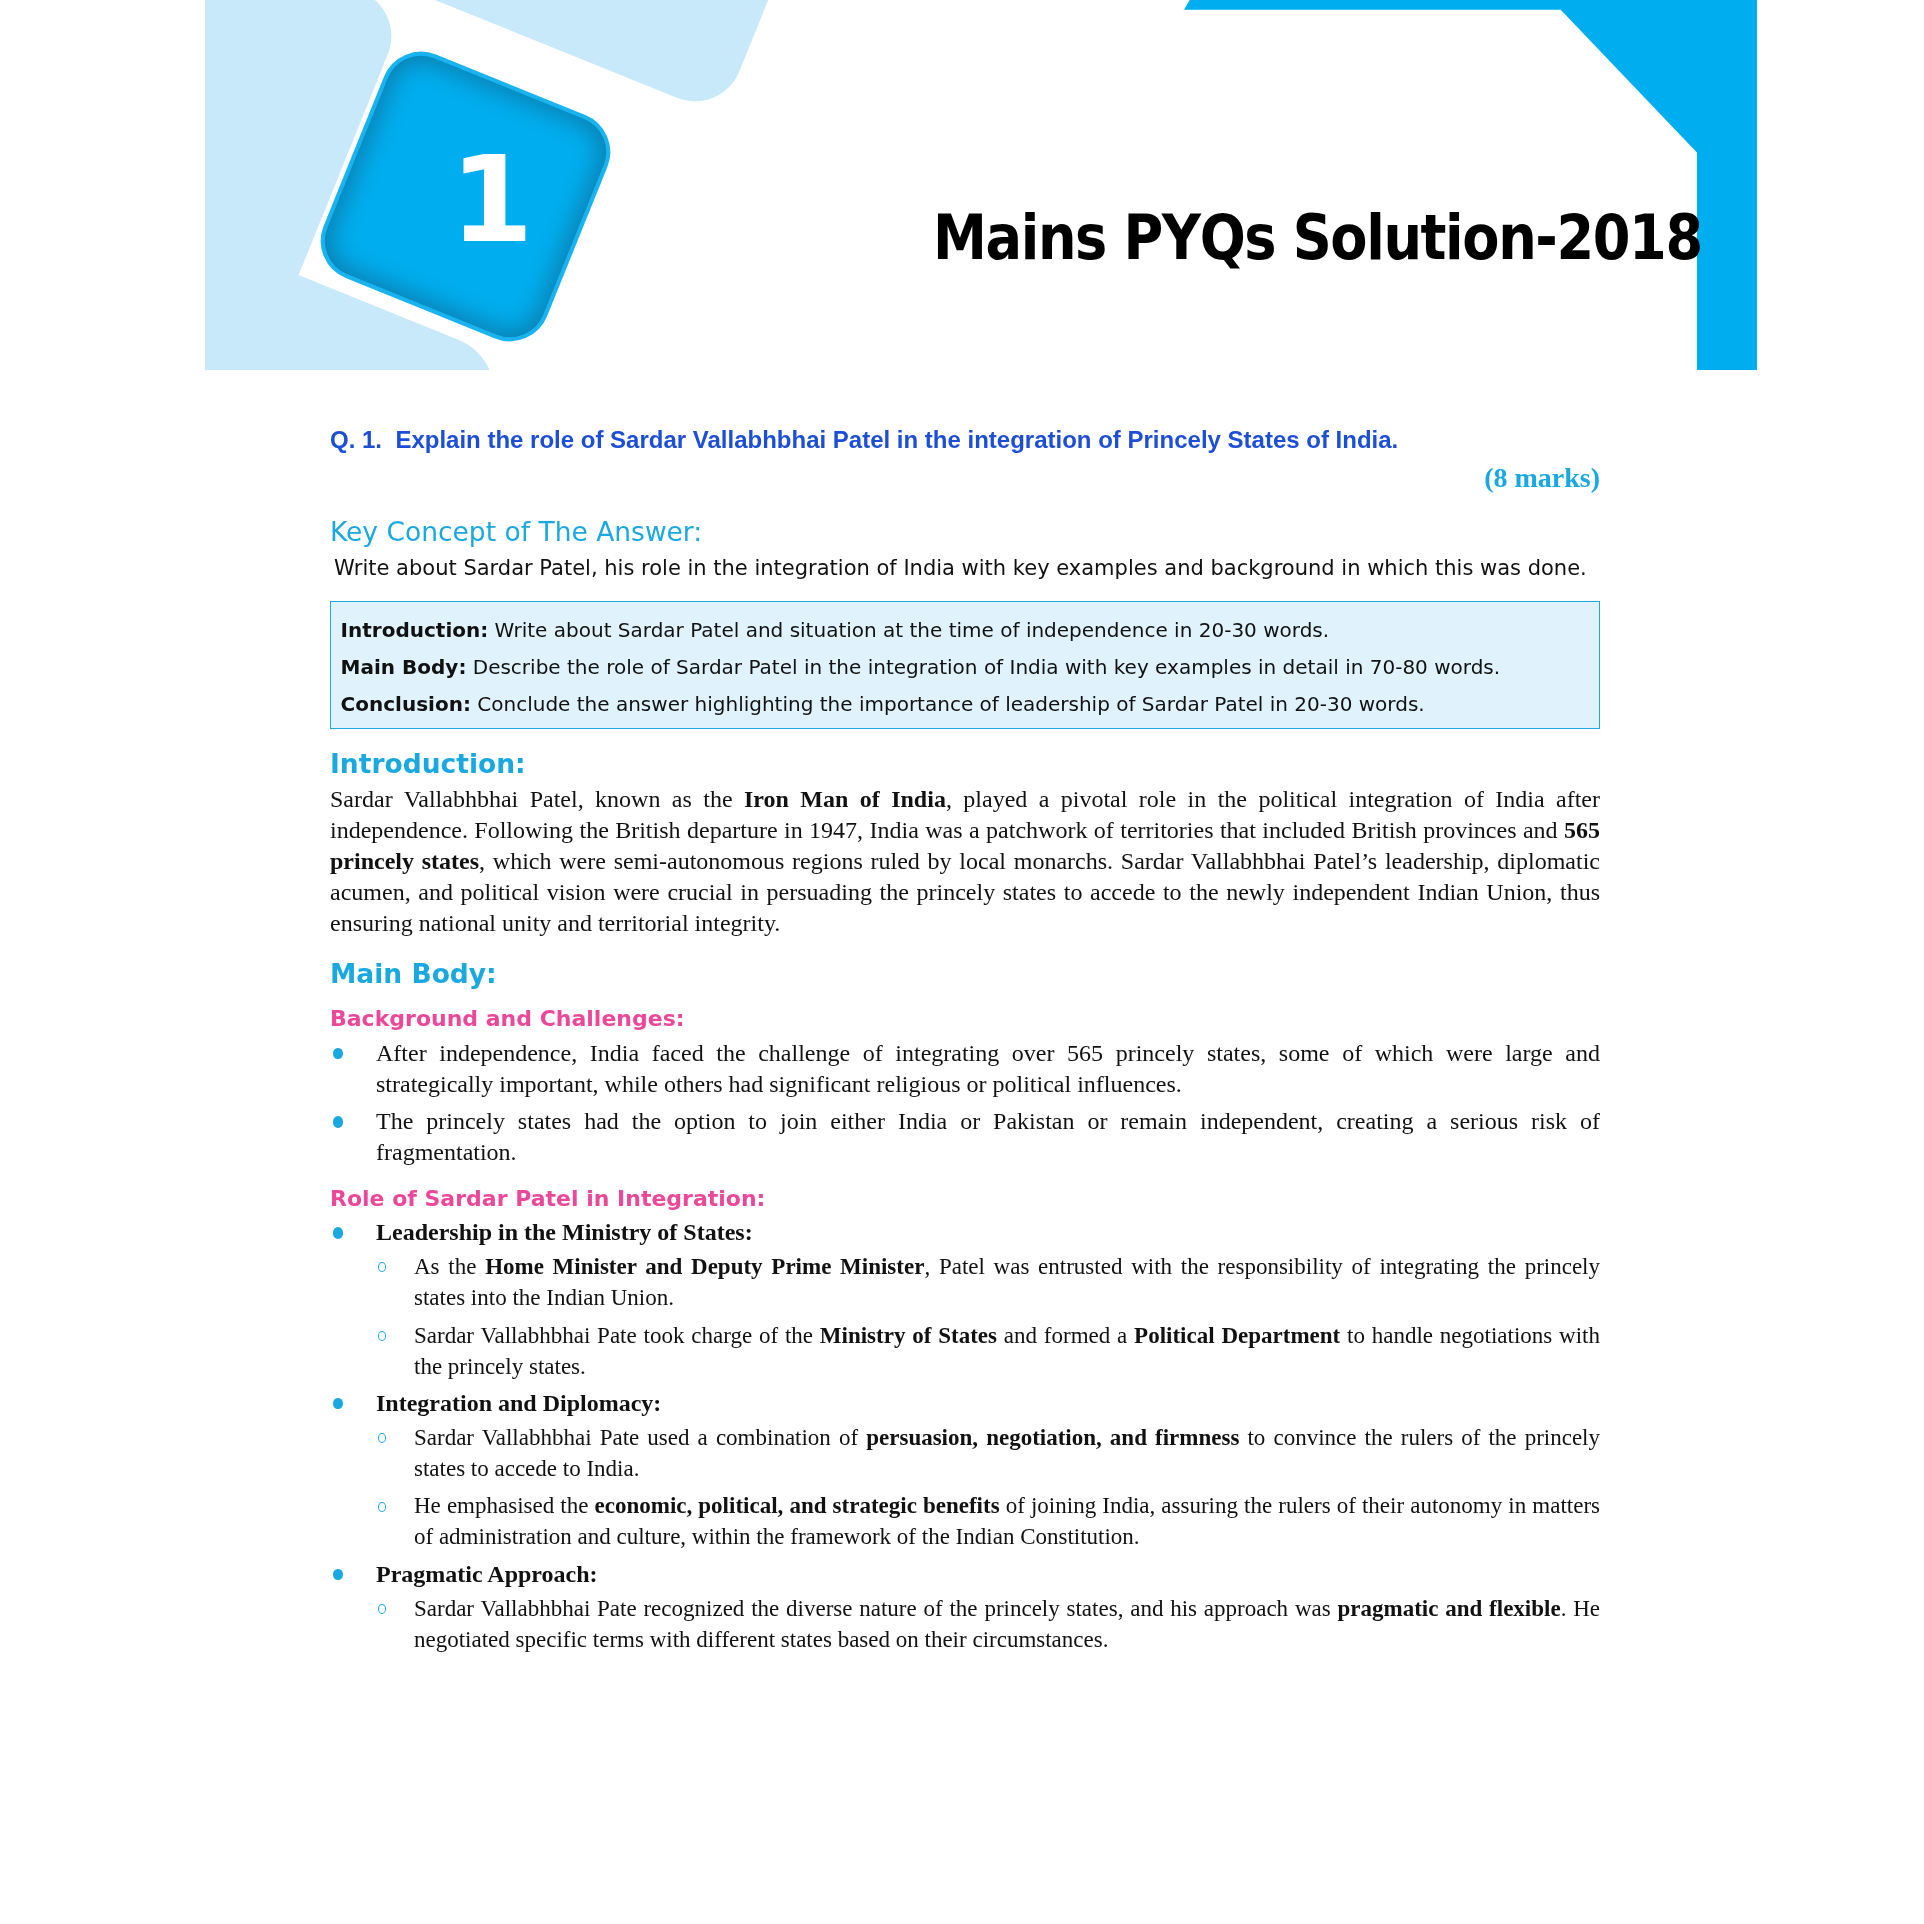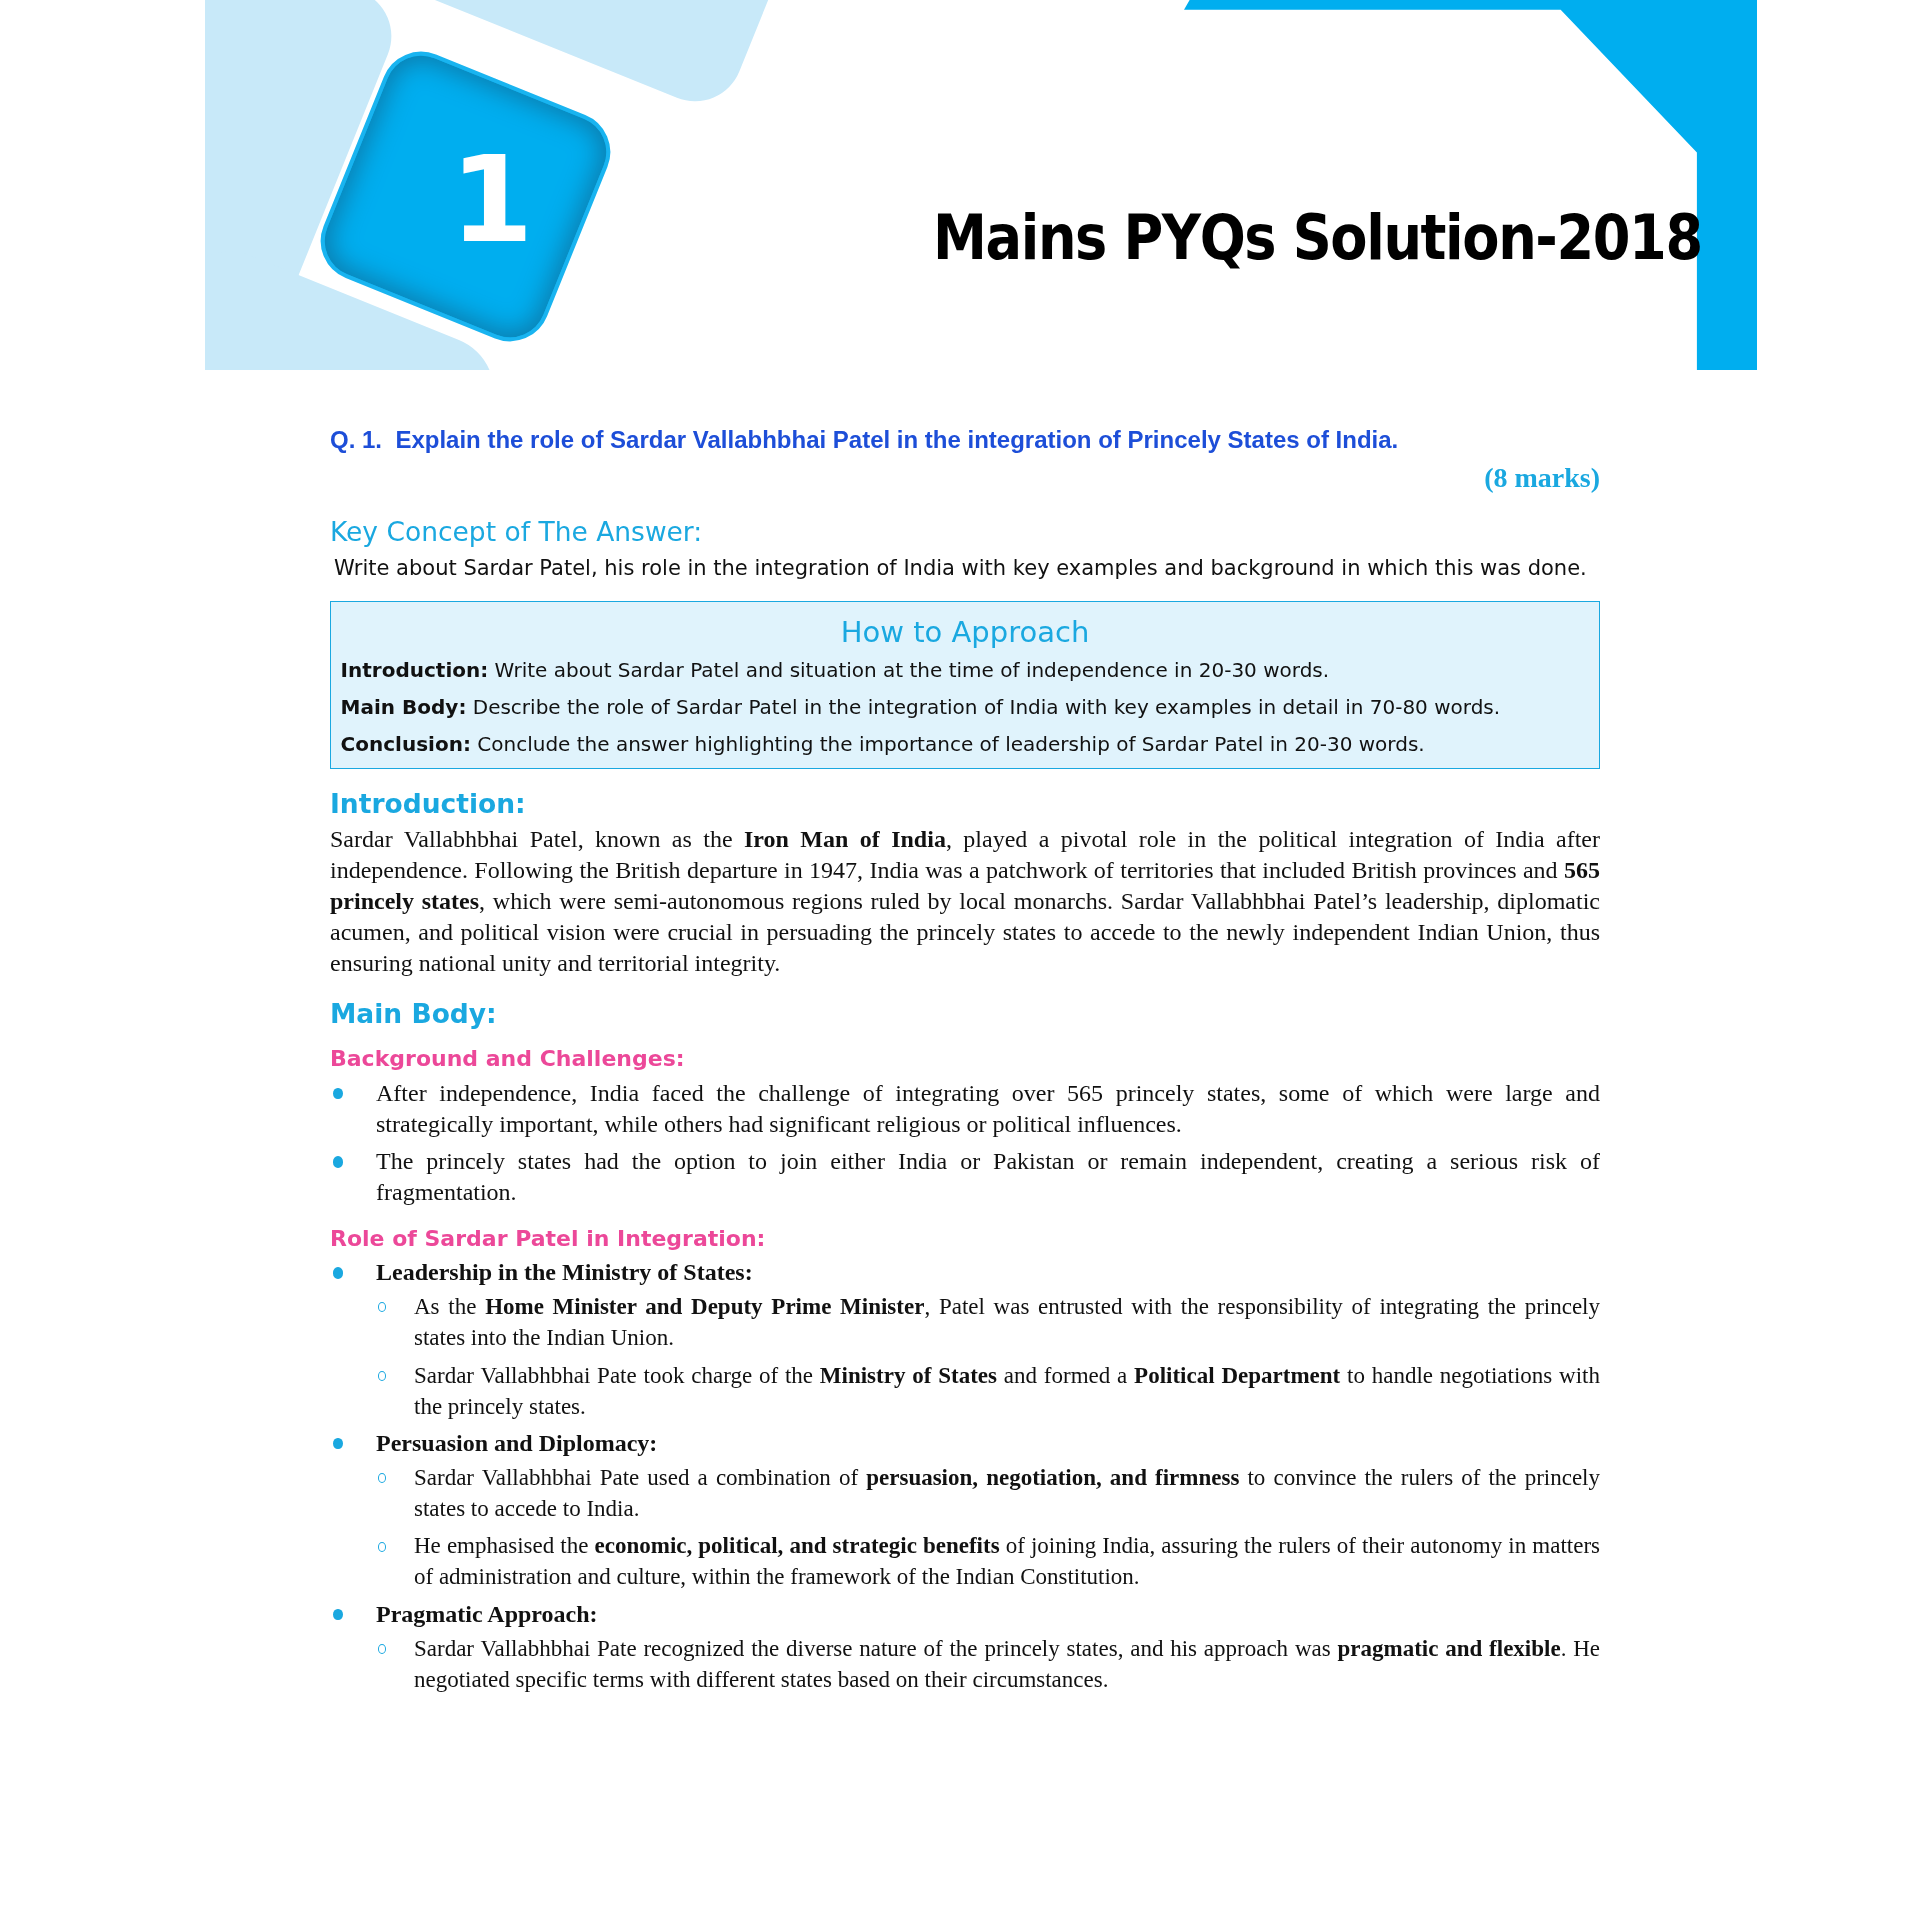--- a/index.html
+++ b/index.html
@@ -53,21 +53,20 @@
   <div class="question">
     <span>Q. 1.</span>&nbsp;
     <span>Explain the role of Sardar Vallabhbhai Patel in the integration of Princely States of India.</span>
   </div>
   <div class="marks">(8 marks)</div>
 
   <div class="h-blue">Key Concept of The Answer:</div>
   <p class="p-sans">Write about Sardar Patel, his role in the integration of India with key examples and background in which this was done.</p>
 
   <div class="approach">
-    <div class="approach-title">How to Approach</div>
     <div class="approach-row"><b>Introduction:</b><span> Write about Sardar Patel and situation at the time of independence in 20-30 words.</span></div>
     <div class="approach-row"><b>Main Body:</b><span> Describe the role of Sardar Patel in the integration of India with key examples in detail in 70-80 words.</span></div>
     <div class="approach-row"><b>Conclusion:</b><span> Conclude the answer highlighting the importance of leadership of Sardar Patel in 20-30 words.</span></div>
   </div>
 
   <div class="h-blue bold">Introduction:</div>
   <p class="p-serif"><span>Sardar Vallabhbhai Patel, known as the </span><span class="b">Iron Man of India</span><span>, played a pivotal role in the political integration of India after independence. Following the British departure in 1947, India was a patchwork of territories that included British provinces and </span><span class="b">565 princely states</span><span>, which were semi-autonomous regions ruled by local monarchs. Sardar Vallabhbhai Patel’s leadership, diplomatic acumen, and political vision were crucial in persuading the princely states to accede to the newly independent Indian Union, thus ensuring national unity and territorial integrity.</span></p>
 
   <div class="h-blue bold">Main Body:</div>
 
@@ -80,21 +79,21 @@
   <div class="h-black">Role of Sardar Patel in Integration:</div>
   <ul class="l1">
     <li>
       <span class="b">Leadership in the Ministry of States:</span>
       <ul class="l2">
         <li><span>As the </span><span class="b">Home Minister and Deputy Prime Minister</span><span>, Patel was entrusted with the responsibility of integrating the princely states into the Indian Union.</span></li>
         <li><span>Sardar Vallabhbhai Pate took charge of the </span><span class="b">Ministry of States</span><span> and formed a </span><span class="b">Political Department</span><span> to handle negotiations with the princely states.</span></li>
       </ul>
     </li>
     <li>
-      <span class="b">Persuasion and Diplomacy:</span>
+      <span class="b">Integration and Diplomacy:</span>
       <ul class="l2">
         <li><span>Sardar Vallabhbhai Pate used a combination of </span><span class="b">persuasion, negotiation, and firmness</span><span> to convince the rulers of the princely states to accede to India.</span></li>
         <li><span>He emphasised the </span><span class="b">economic, political, and strategic benefits</span><span> of joining India, assuring the rulers of their autonomy in matters of administration and culture, within the framework of the Indian Constitution.</span></li>
       </ul>
     </li>
     <li>
       <span class="b">Pragmatic Approach:</span>
       <ul class="l2">
         <li><span>Sardar Vallabhbhai Pate recognized the diverse nature of the princely states, and his approach was </span><span class="b">pragmatic and flexible</span><span>. He negotiated specific terms with different states based on their circumstances.</span></li>
       </ul>

